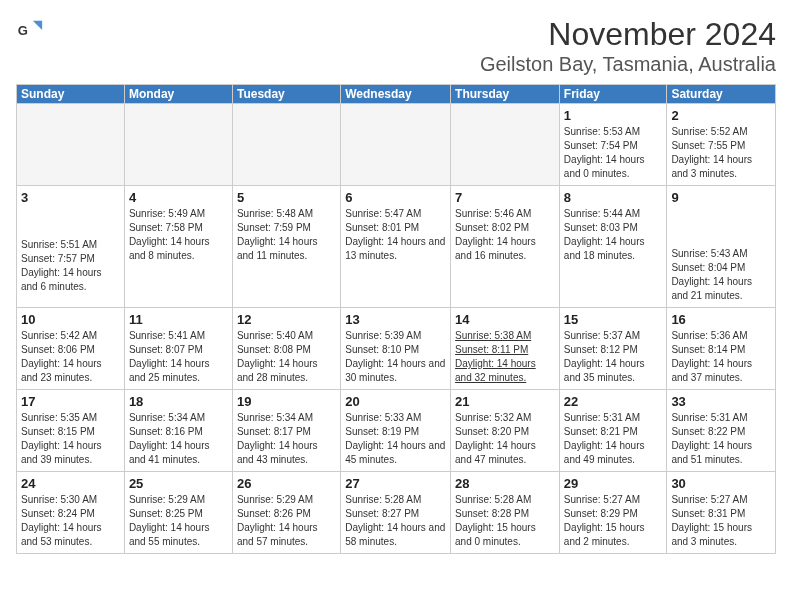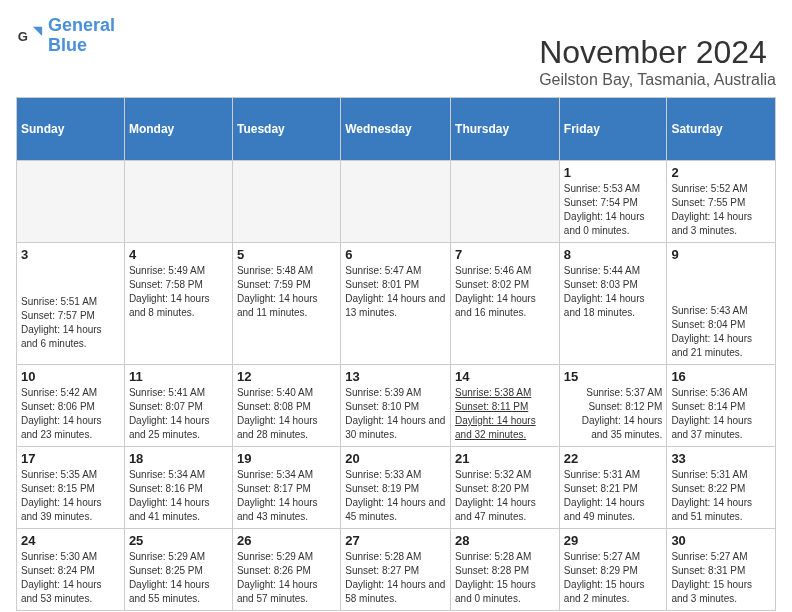--- a/index.html
+++ b/index.html
@@ -28,41 +28,40 @@
       line-height: 1.1;
     }
     .logo-text span {
       color: #4a90d9;
     }
     .logo-icon {
       width: 28px;
       height: 28px;
     }
     .title-area {
-      text-align: left;
-      margin-top: 18px;
+      text-align: right;
     }
     .month-title {
       font-size: 32px;
       font-weight: normal;
       color: #333;
     }
     .location-title {
-      font-size: 16px;
+      font-size: 20px;
       color: #555;
     }
     .calendar-table {
       width: 100%;
       border-collapse: collapse;
       font-size: 11px;
     }
     .calendar-table th {
       background: #3a7abf;
       color: #fff;
-      padding: 24px 4px;
+      padding: 2px 4px;
       text-align: left;
       font-size: 12px;
       font-weight: bold;
       border: 1px solid #ccc;
     }
     .calendar-table td {
       border: 1px solid #ccc;
       vertical-align: top;
       padding: 4px;
       height: 80px;
@@ -88,24 +87,20 @@
   </style>
 </head>
 <body>
 
 <div class="header-area">
   <div class="logo">
     <svg class="logo-icon" viewBox="0 0 30 30">
       <text x="2" y="20" font-size="14" font-weight="bold" fill="#333">G</text>
       <polygon points="18,5 28,5 28,15" fill="#4a90d9"></polygon>
     </svg>
-    <div class="logo-text">
-      <div><span>General</span></div>
-      <div><span style="color:#4a90d9">Blue</span></div>
-    </div>
   </div>
   <div class="title-area">
     <div class="month-title">November 2024</div>
     <div class="location-title">Geilston Bay, Tasmania, Australia</div>
   </div>
 </div>
 
 <table class="calendar-table">
   <thead>
     <tr>
@@ -208,21 +203,21 @@
 Daylight: 14 hours and 30 minutes.</div>
         </td>
         <td class="cell-content">
           <div class="day-number">14</div>
           <div class="cell-text" style="white-space: pre-line; text-decoration: underline;">Sunrise: 5:38 AM
 Sunset: 8:11 PM
 Daylight: 14 hours and 32 minutes.</div>
         </td>
         <td class="cell-content">
           <div class="day-number">15</div>
-          <div class="cell-text" style="white-space: pre-line; text-align: right;">Sunrise: 5:37 AM
+          <div class="cell-text" style="white-space: pre-line;">Sunrise: 5:37 AM
 Sunset: 8:12 PM
 Daylight: 14 hours and 35 minutes.</div>
         </td>
         <td class="cell-content">
           <div class="day-number">16</div>
           <div class="cell-text" style="white-space: pre-line;">Sunrise: 5:36 AM
 Sunset: 8:14 PM
 Daylight: 14 hours and 37 minutes.</div>
         </td>
       </tr>

